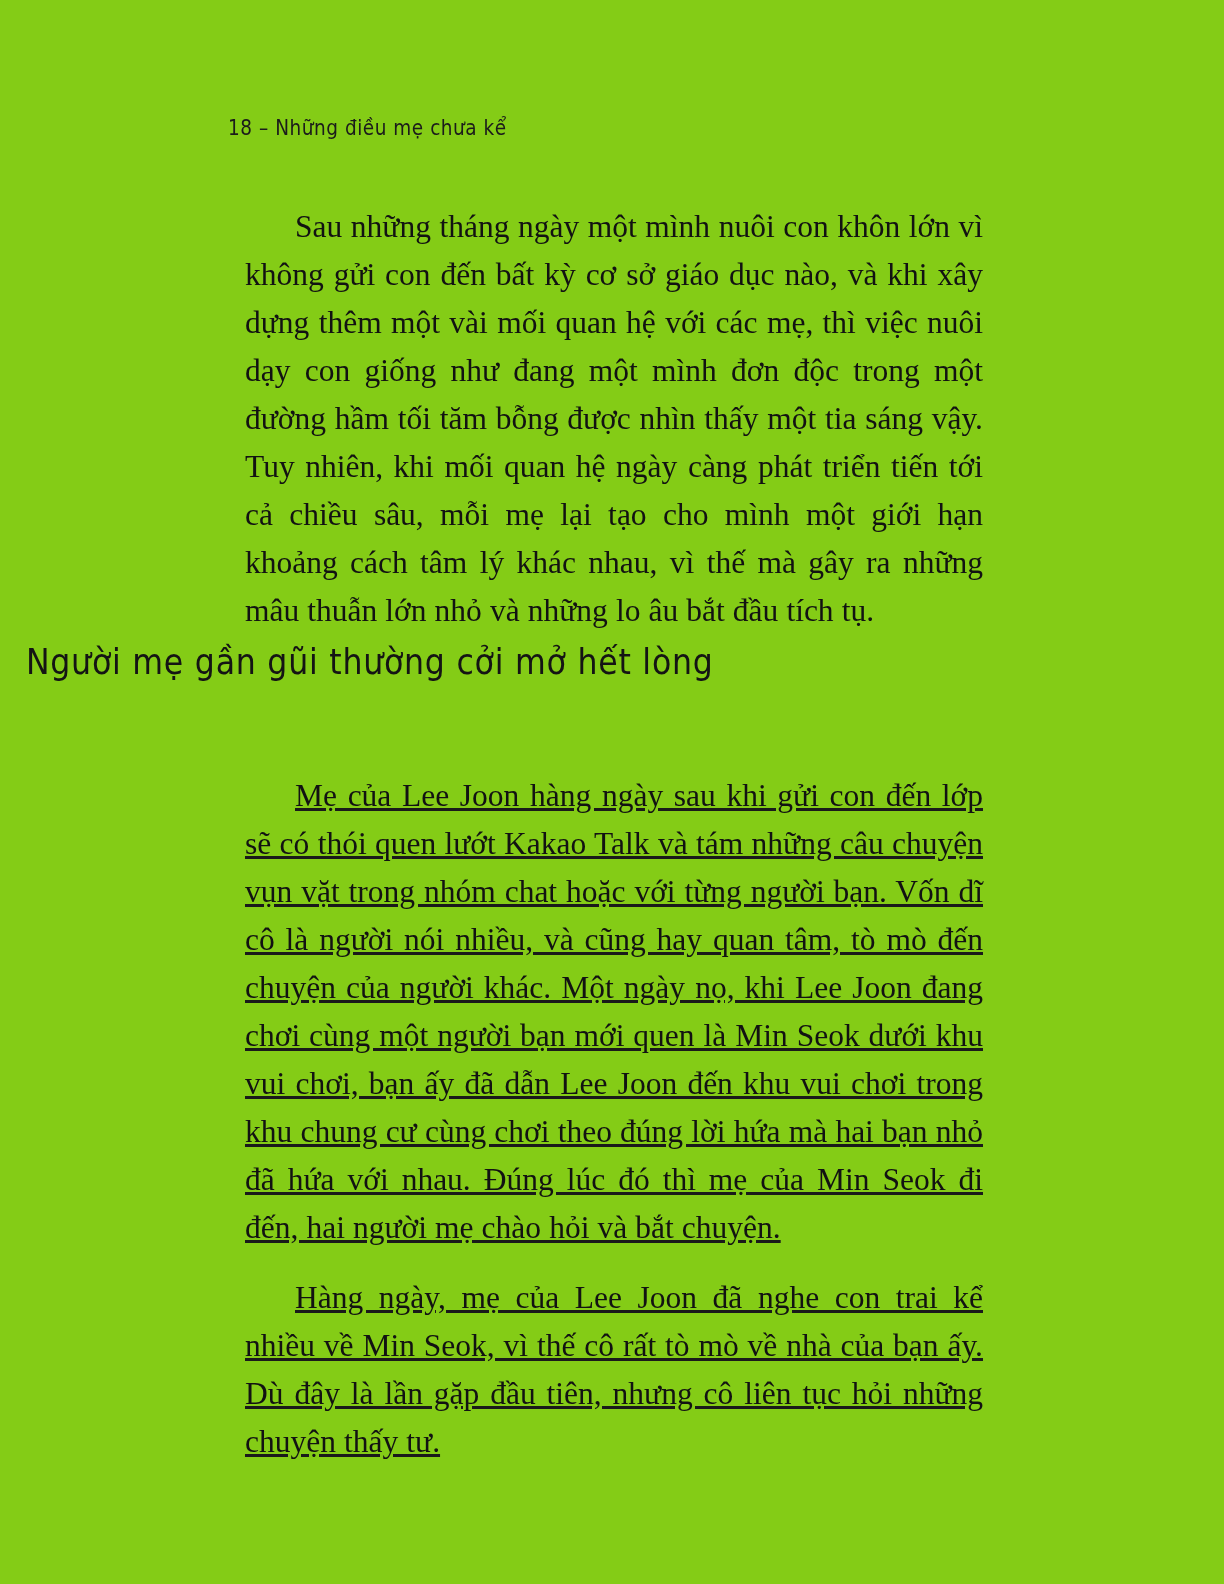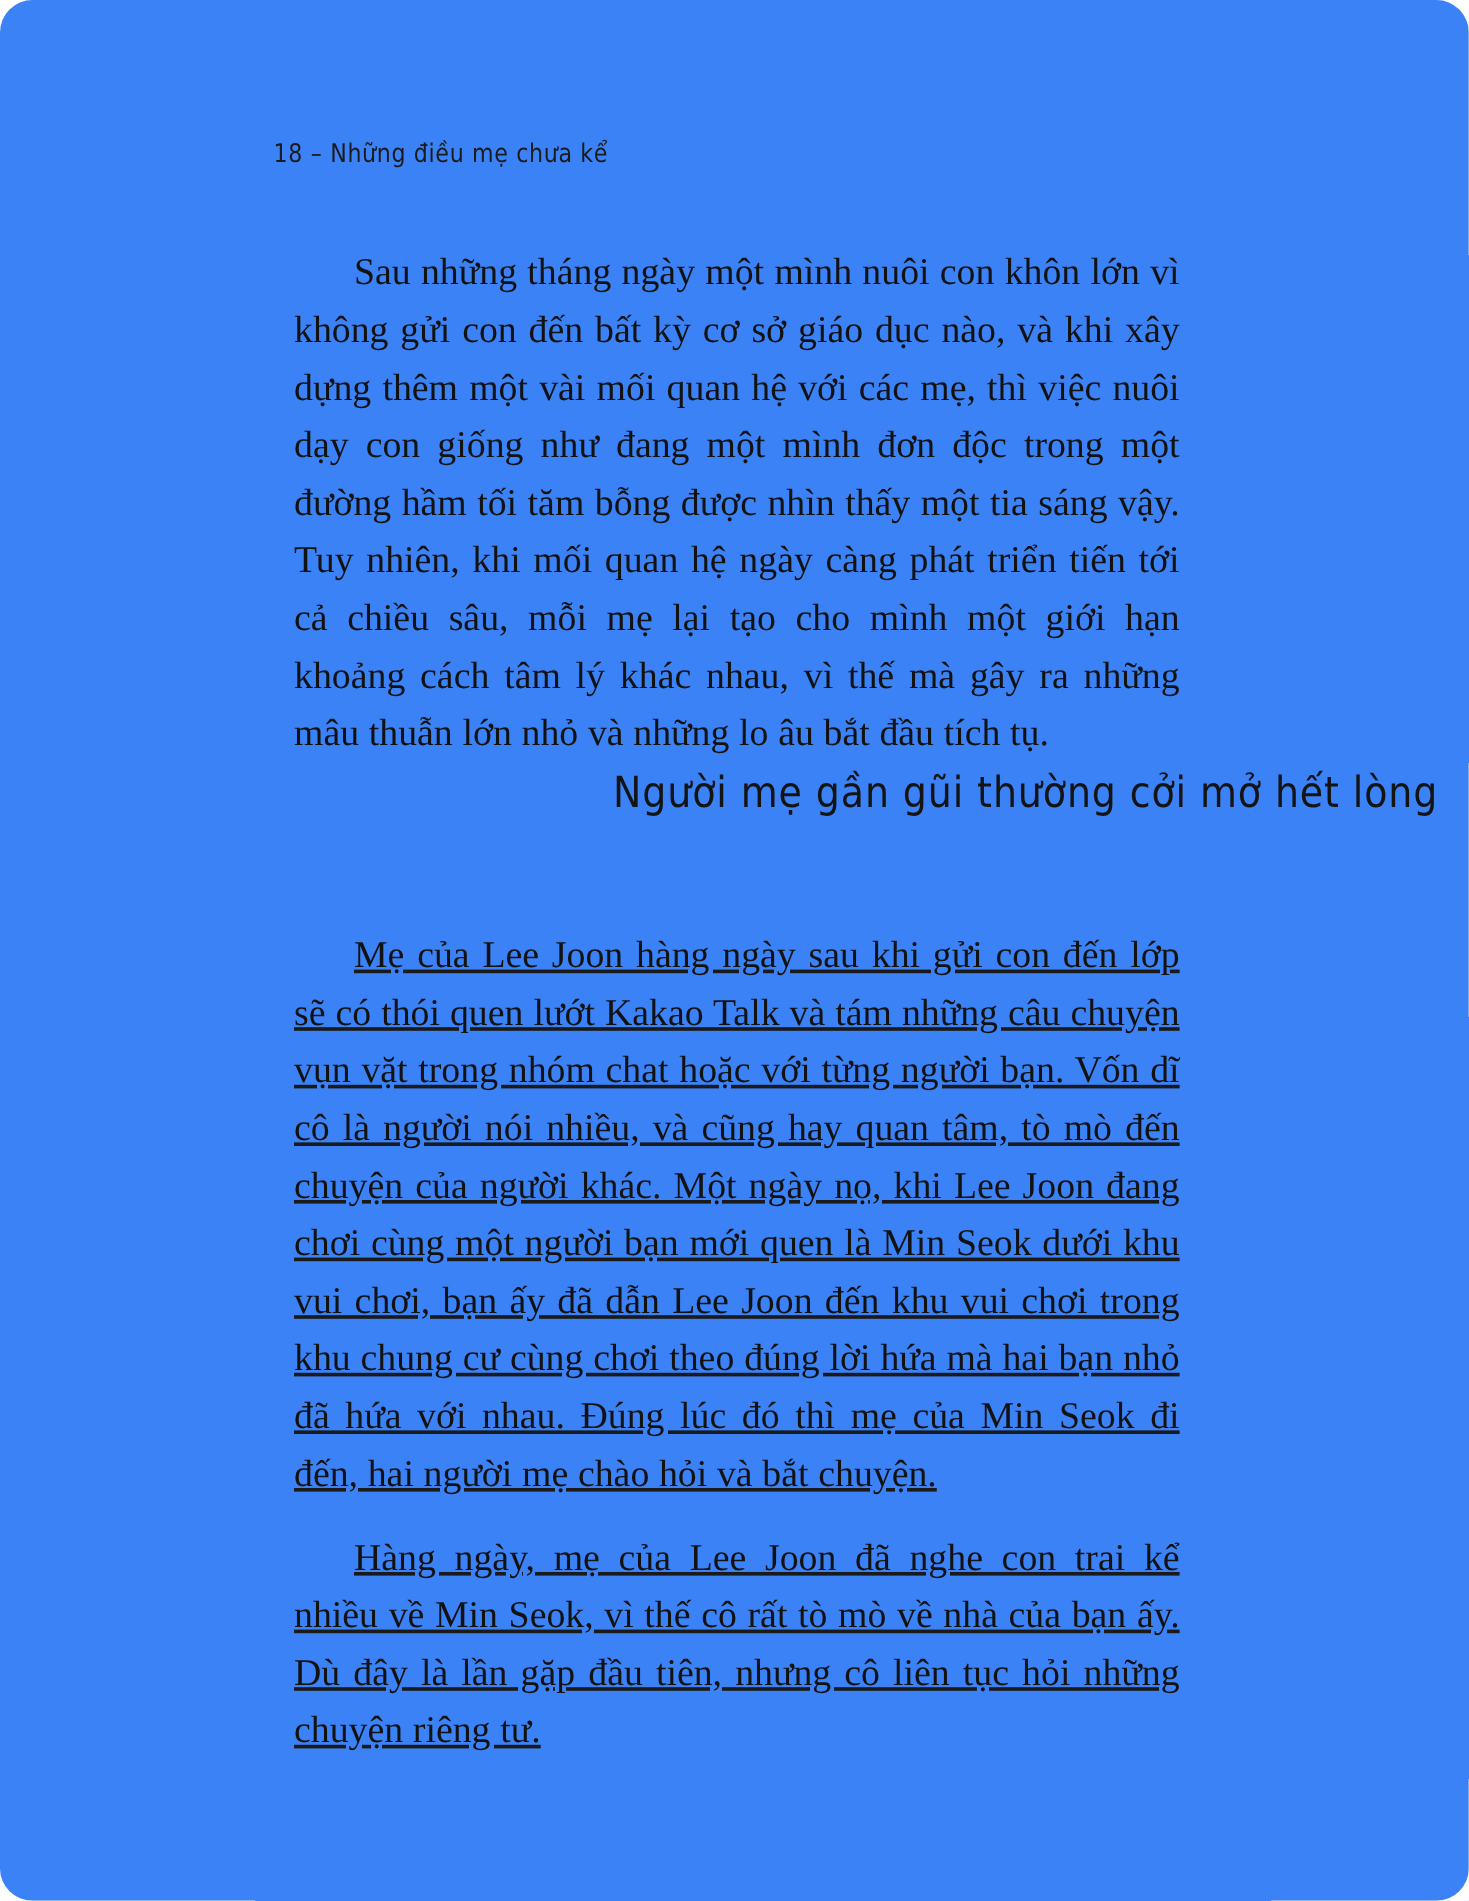--- a/index.html
+++ b/index.html
@@ -14,22 +14,21 @@
     position: relative;
     overflow: hidden;
     font-family: "Liberation Serif", "DejaVu Serif", serif;
     color: #1a1a1a;
     -webkit-font-smoothing: antialiased;
   }
 
   .page {
     position: absolute;
     inset: 0;
-    background: #3b82f6;
-    border-radius: 27px;
+    background: #84cc16;
   }
 
   
   .running-head {
     position: absolute;
     left: 228px;
     top: 116px;
     font-family: "DejaVu Sans", "Liberation Sans", sans-serif;
     font-size: 21px;
     font-weight: 400;
@@ -69,21 +68,21 @@
   .par-last-natural {
     text-align-last: left;
   }
 
   
   .section-heading {
     position: absolute;
     left: 0;
     top: 640px;
     width: 1224px;
-    text-align: right;
+    text-align: left;
     font-family: "DejaVu Sans", "Liberation Sans", sans-serif;
     font-size: 34px;
     font-weight: 400;
     letter-spacing: 0.8px;
     color: #141414;
     white-space: nowrap;
     line-height: 1.25;
   }
   .section-heading > span {
     display: inline-block;
@@ -106,16 +105,16 @@
   <div class="text-column upper">
     <p class="body-par par-last-natural">Sau những tháng ngày một mình nuôi con khôn lớn vì không gửi con đến bất kỳ cơ sở giáo dục nào, và khi xây dựng thêm một vài mối quan hệ với các mẹ, thì việc nuôi dạy con giống như đang một mình đơn độc trong một đường hầm tối tăm bỗng được nhìn thấy một tia sáng vậy. Tuy nhiên, khi mối quan hệ ngày càng phát triển tiến tới cả chiều sâu, mỗi mẹ lại tạo cho mình một giới hạn khoảng cách tâm lý khác nhau, vì thế mà gây ra những mâu thuẫn lớn nhỏ và những lo âu bắt đầu tích tụ.</p>
   </div>
 
   <div class="section-heading">
     <span>Người mẹ gần gũi thường cởi mở hết lòng</span>
   </div>
 
   <div class="text-column lower">
     <p class="body-par par-last-natural">Mẹ của Lee Joon hàng ngày sau khi gửi con đến lớp sẽ có thói quen lướt Kakao Talk và tám những câu chuyện vụn vặt trong nhóm chat hoặc với từng người bạn. Vốn dĩ cô là người nói nhiều, và cũng hay quan tâm, tò mò đến chuyện của người khác. Một ngày nọ, khi Lee Joon đang chơi cùng một người bạn mới quen là Min Seok dưới khu vui chơi, bạn ấy đã dẫn Lee Joon đến khu vui chơi trong khu chung cư cùng chơi theo đúng lời hứa mà hai bạn nhỏ đã hứa với nhau. Đúng lúc đó thì mẹ của Min Seok đi đến, hai người mẹ chào hỏi và bắt chuyện.</p>
-    <p class="body-par par-last-natural">Hàng ngày, mẹ của Lee Joon đã nghe con trai kể nhiều về Min Seok, vì thế cô rất tò mò về nhà của bạn ấy. Dù đây là lần gặp đầu tiên, nhưng cô liên tục hỏi những chuyện riêng tư.</p>
+    <p class="body-par par-last-natural">Hàng ngày, mẹ của Lee Joon đã nghe con trai kể nhiều về Min Seok, vì thế cô rất tò mò về nhà của bạn ấy. Dù đây là lần gặp đầu tiên, nhưng cô liên tục hỏi những chuyện thấy tư.</p>
   </div>
 
 </div>
 
 </body></html>

